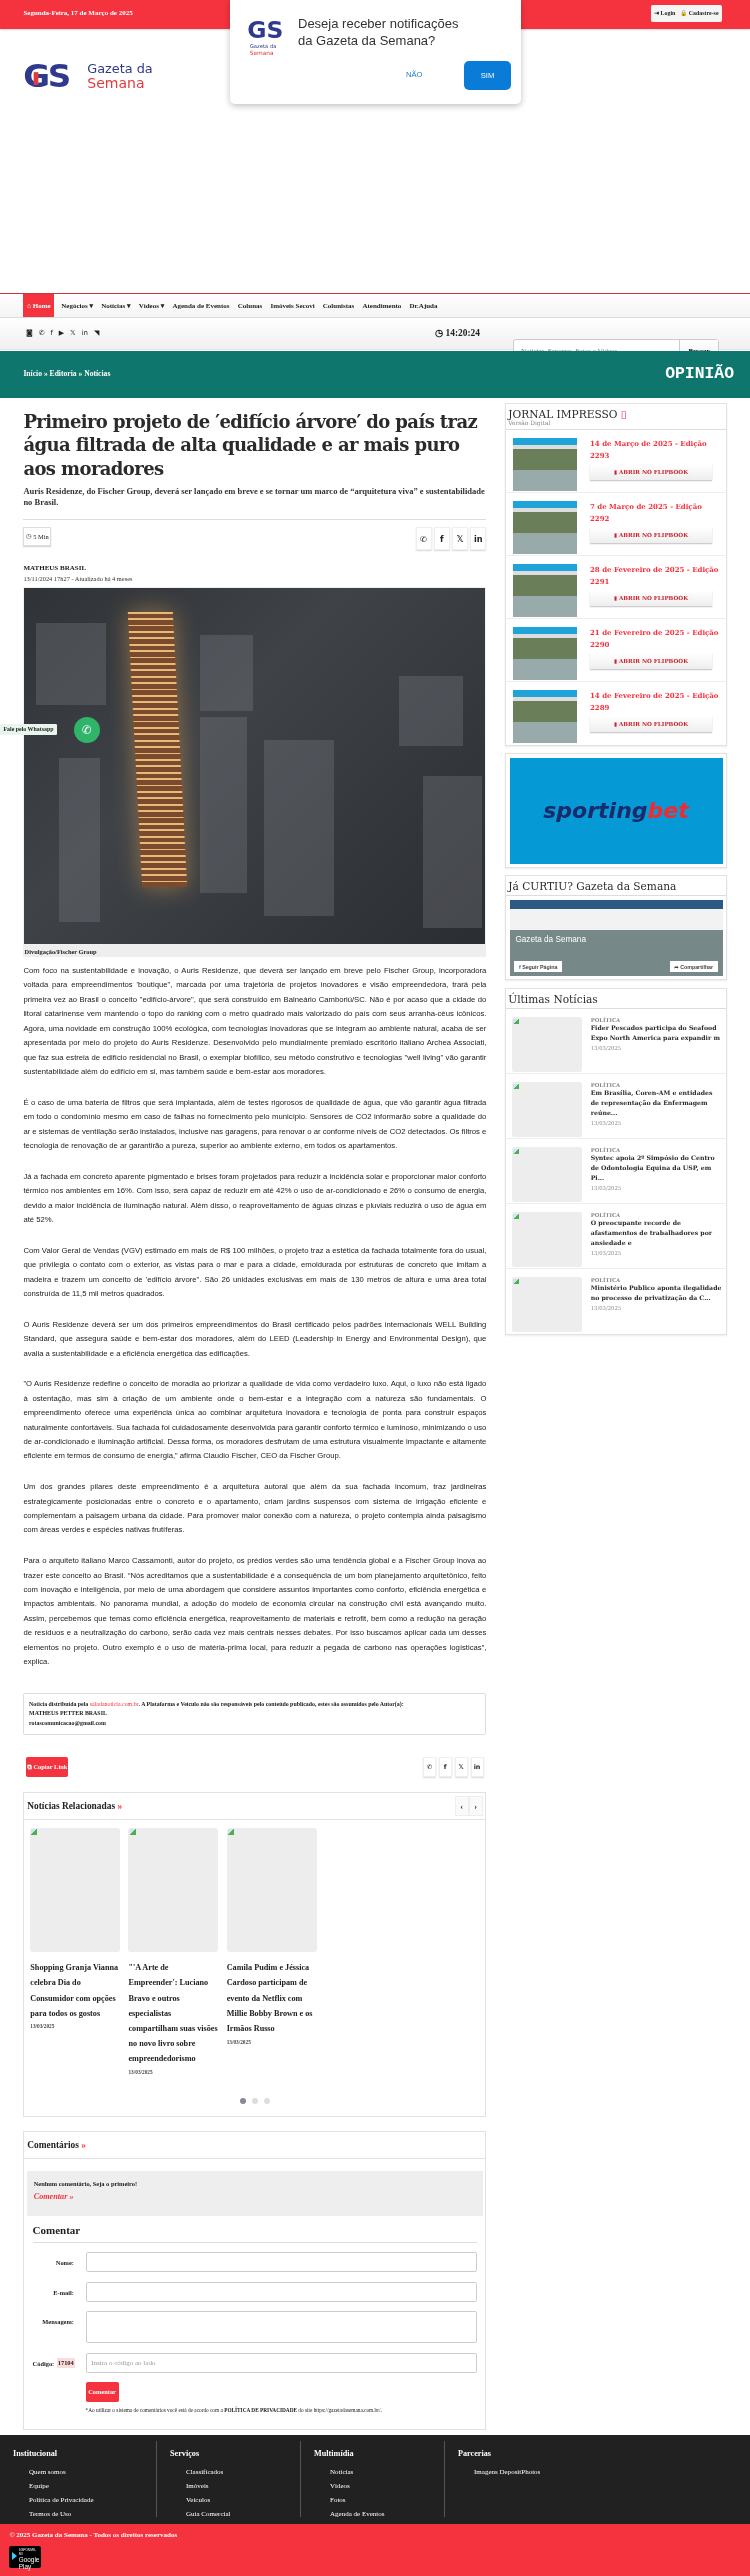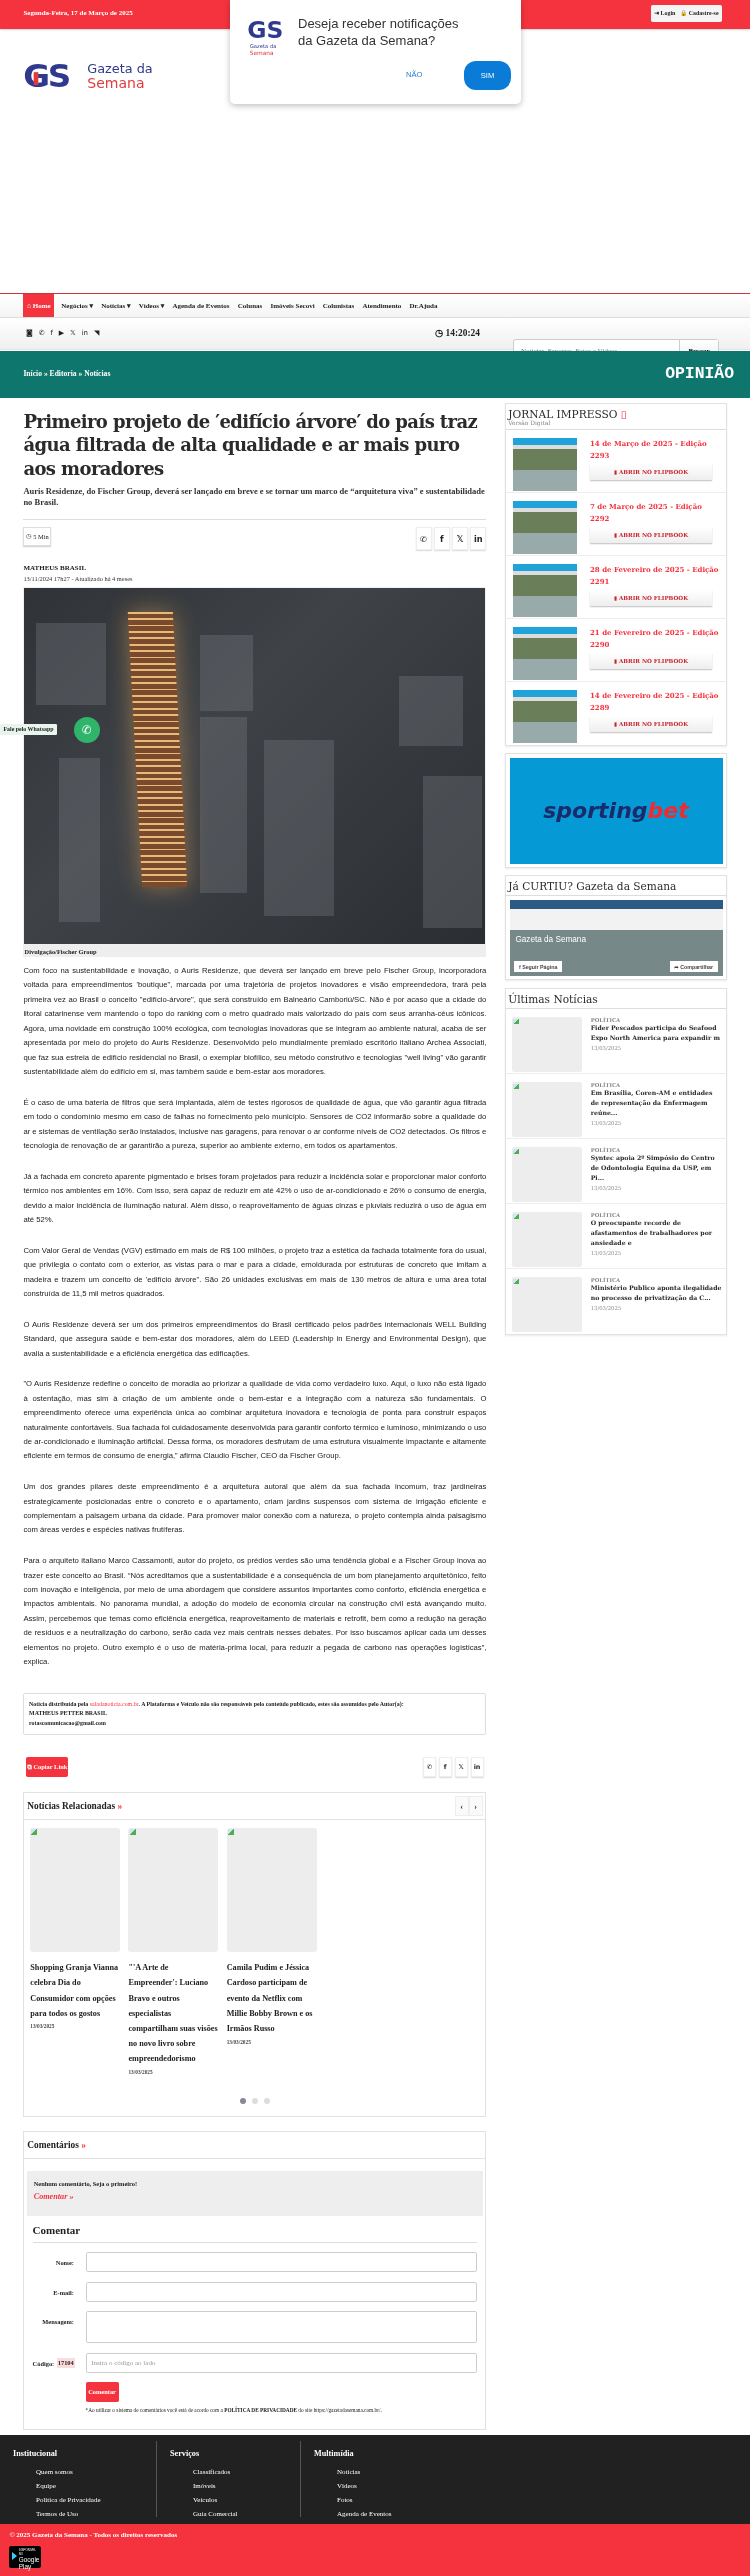--- a/index.html
+++ b/index.html
@@ -4,21 +4,21 @@
 <style>
 *{box-sizing:border-box;margin:0;padding:0}
 body{width:750px;height:2576px;background:#fff;font-family:"DejaVu Serif",serif;color:#222;position:relative;overflow:hidden}
 .top{height:29px;background:#f5333f;box-shadow:0 1.2px 2.3px rgba(0,0,0,.25);position:relative}
 .top .date{position:absolute;left:23.4px;top:9.4px;color:#fff;font-size:7px;font-weight:bold;font-family:"Liberation Serif",serif}
 .top .auth{position:absolute;right:28px;top:4.7px;height:17.6px;background:#f5f5f5;border-radius:1.8px;display:flex;align-items:center;padding:0 3.5px;gap:4.7px;font-size:5.9px;font-family:"Liberation Serif",serif;font-weight:bold}
 .notif{position:absolute;left:230px;top:0;width:291px;height:104px;background:#fff;border-radius:0 0 4.7px 4.7px;box-shadow:0 1.2px 5.9px rgba(0,0,0,.25);z-index:20}
 .notif .nlogo{position:absolute;left:14.7px;top:14.7px;width:41px;height:44px}
 .notif .nmsg{position:absolute;left:68px;top:15.2px;width:176px;font-family:"Liberation Sans",sans-serif;font-size:13px;line-height:17px;color:#333}
 .notif .nao{position:absolute;left:176px;top:70px;font-family:"Liberation Sans",sans-serif;font-size:7.6px;color:#1e7ad0}
-.notif .sim{position:absolute;left:234px;top:61px;width:47px;height:29px;background:#0a7bd6;color:#fff;border-radius:12px;font-family:"Liberation Sans",sans-serif;font-size:7.6px;display:flex;align-items:center;justify-content:center}
+.notif .sim{position:absolute;left:234px;top:61px;width:47px;height:29px;background:#0a7bd6;color:#fff;border-radius:5px;font-family:"Liberation Sans",sans-serif;font-size:7.6px;display:flex;align-items:center;justify-content:center}
 .logo{position:absolute;left:23.4px;top:57px;width:152px;height:35px}
 .navbar{position:absolute;left:0;top:293px;width:750px;height:24.6px;border-top:1.2px solid #c9353d;background:linear-gradient(#fff,#f4f4f4);border-bottom:0.6px solid #ddd}
 .nav{display:flex;align-items:center;height:23.4px;padding-left:23.4px;font-family:"Liberation Serif",serif;font-size:7px;font-weight:bold}
 .nav a{padding:0 8.2px 0 0;color:#222;text-decoration:none;display:flex;align-items:center;height:23.4px}
 .nav a.home{background:#f5333f;color:#fff;padding:0 3.5px;margin-right:7px}
 .tools{position:absolute;left:0;top:318px;width:750px;height:32px;background:linear-gradient(#fff,#f0f0f0);border-bottom:0.6px solid #e4e4e4}
 .social{position:absolute;left:26px;top:11px;display:flex;gap:5.9px;font-size:7px;font-family:"DejaVu Sans",sans-serif}
 .clock{position:absolute;left:435px;top:9.4px;font-weight:bold;font-size:9.4px;font-family:"Liberation Serif",serif}
 .search{position:absolute;left:513px;top:21px;width:206px;height:23.4px;border:0.6px solid #ccc;border-radius:3px;background:#fff;display:flex}
 .search input{flex:1;border:0;padding:0 7px;font-size:7px;font-family:"Liberation Serif",serif;background:transparent}
@@ -96,21 +96,21 @@
 .li{display:flex;padding:8.2px 3.5px 3.5px 5.9px;border-bottom:0.6px solid #eee;height:65px}
 .latimg{width:70px;height:55px;background:#ededed;border-radius:2.3px;position:relative}
 .li .info{margin-left:8.8px;flex:1}
 .li .cat{font-size:5.3px;font-weight:bold;color:#888;font-family:"DejaVu Serif",serif}
 .li .tt{font-size:6.2px;font-weight:bold;line-height:10px;font-family:"DejaVu Serif",serif;color:#2b2b2b}
 .li .dt{font-size:5.3px;color:#888;font-family:"DejaVu Serif",serif;margin-top:1.2px}
 .footer{position:absolute;left:0;top:2435px;width:750px;height:99px;background:#212121;display:flex;padding:5.9px 13px 0}
 .fcol{width:144px;border-right:0.6px solid #555;padding-left:0;height:76px}
 .fcol:last-child{border-right:0}
 .fcol h4{color:#fff;font-size:8.2px;font-family:"Liberation Serif",serif;font-weight:bold;margin-top:8.2px}
-.fcol ul{list-style:none;margin-top:7px;margin-left:23px}
+.fcol ul{list-style:none;margin-top:7px;margin-left:16px}
 .fcol li{color:#fff;font-size:7px;font-family:"Liberation Serif",serif;line-height:14px}
 .fcol{padding-left:0}
 .fcol + .fcol{padding-left:0}
 .copybar{position:absolute;left:0;top:2524px;width:750px;height:52px;background:#f5333f}
 .copybar .ct{position:absolute;left:9.4px;top:7px;color:#fff;font-size:7px;font-weight:bold;font-family:"Liberation Serif",serif}
 .gplay{position:absolute;left:9.4px;top:22px;width:32px;height:22px;background:#000;border-radius:2.3px;color:#fff;font-family:"Liberation Sans",sans-serif;padding:2.3px 2.3px 0 9.4px}
 .gplay .s1{font-size:2.9px}.gplay .s2{font-size:6.4px}
 .gplay .tri{position:absolute;left:2.3px;top:5.9px;width:0;height:0;border-left:5.3px solid #3bccff;border-top:4.7px solid transparent;border-bottom:4.7px solid transparent}
 </style>
 </head>
@@ -430,20 +430,26 @@
     </div>
   <div class="fcol" style="padding-left:13px">
       <h4>Multimídia</h4>
       <ul>
     <li>Notícias</li>
     <li>Vídeos</li>
     <li>Fotos</li>
     <li>Agenda de Eventos</li>
       </ul>
     </div>
+  <div class="fcol" style="padding-left:13px">
+      <h4>Parcerias</h4>
+      <ul>
+    <li>Imagens DepositPhotos</li>
+      </ul>
+    </div>
 </div>
 <div class="copybar">
   <div class="ct">© 2025 Gazeta da Semana - Todos os direitos reservados</div>
   <div class="gplay">
     <span class="tri"></span>
     <div class="s1">DISPONÍVEL NO</div>
     <div class="s2">Google Play</div>
   </div>
 
 </div>

